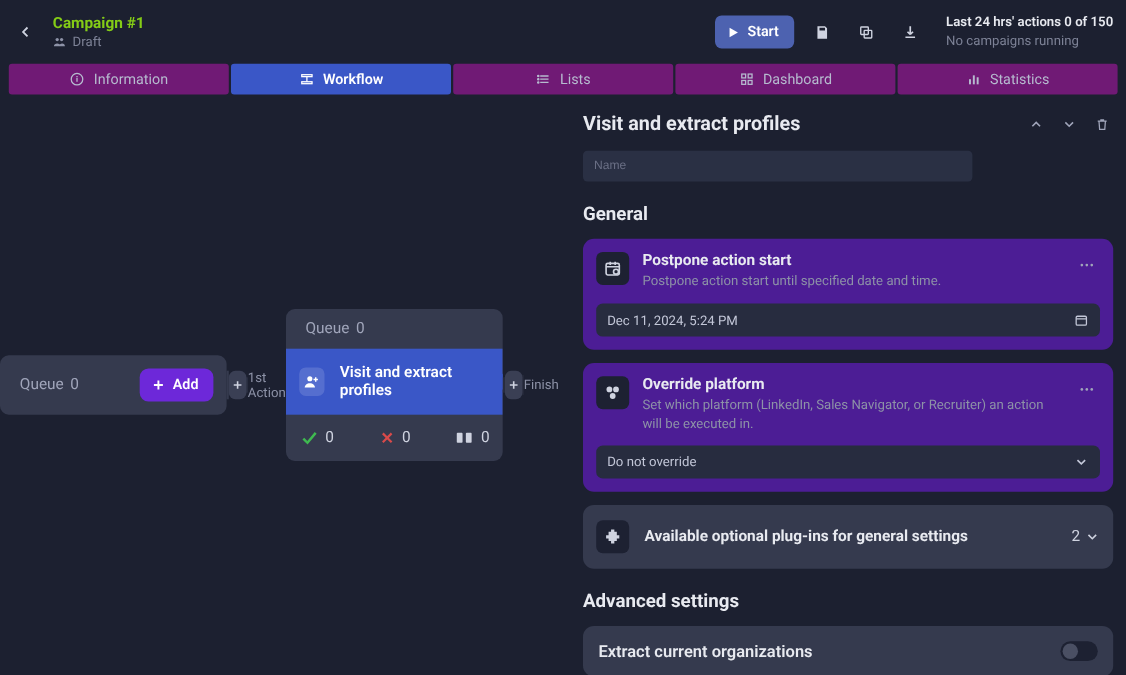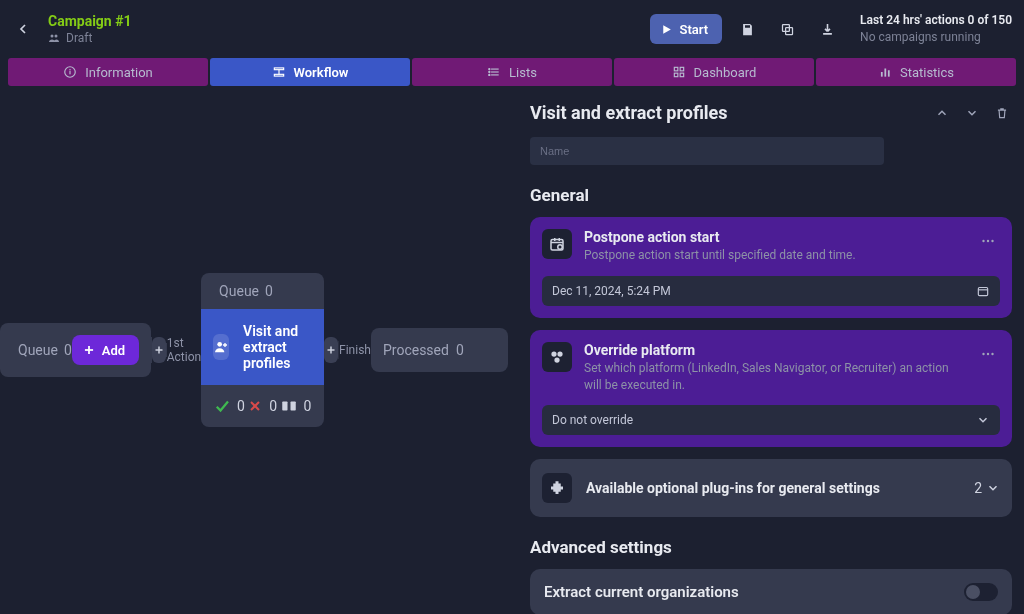--- a/index.html
+++ b/index.html
@@ -480,25 +480,20 @@
     <div class="plus-node">
       <svg viewBox="0 0 24 24" width="14" height="14" fill="none" stroke="currentColor" stroke-width="2.5">
           <line x1="12" y1="6" x2="12" y2="18"></line>
           <line x1="6" y1="12" x2="18" y2="12"></line>
         </svg>
     </div>
     <div class="connector" style="height:18px; opacity:.5"></div>
 
     <div class="section-label">Finish</div>
 
-    <div class="wf-card" style="padding:14px 12px">
-      <div class="q-label" style="color:#a0a5ba;font-size:14px">
-        <span>Processed</span>&nbsp;&nbsp;<span>0</span>
-      </div>
-    </div>
   </div>
 
   <div class="right-pane">
 
     <div class="panel-title-row">
       <div class="panel-title">Visit and extract profiles</div>
       <div class="panel-actions">
         <div class="icon-btn">
           <svg viewBox="0 0 24 24" width="14" height="14" fill="none" stroke="currentColor" stroke-width="2.5">
               <polyline points="6 15 12 9 18 15"></polyline>

